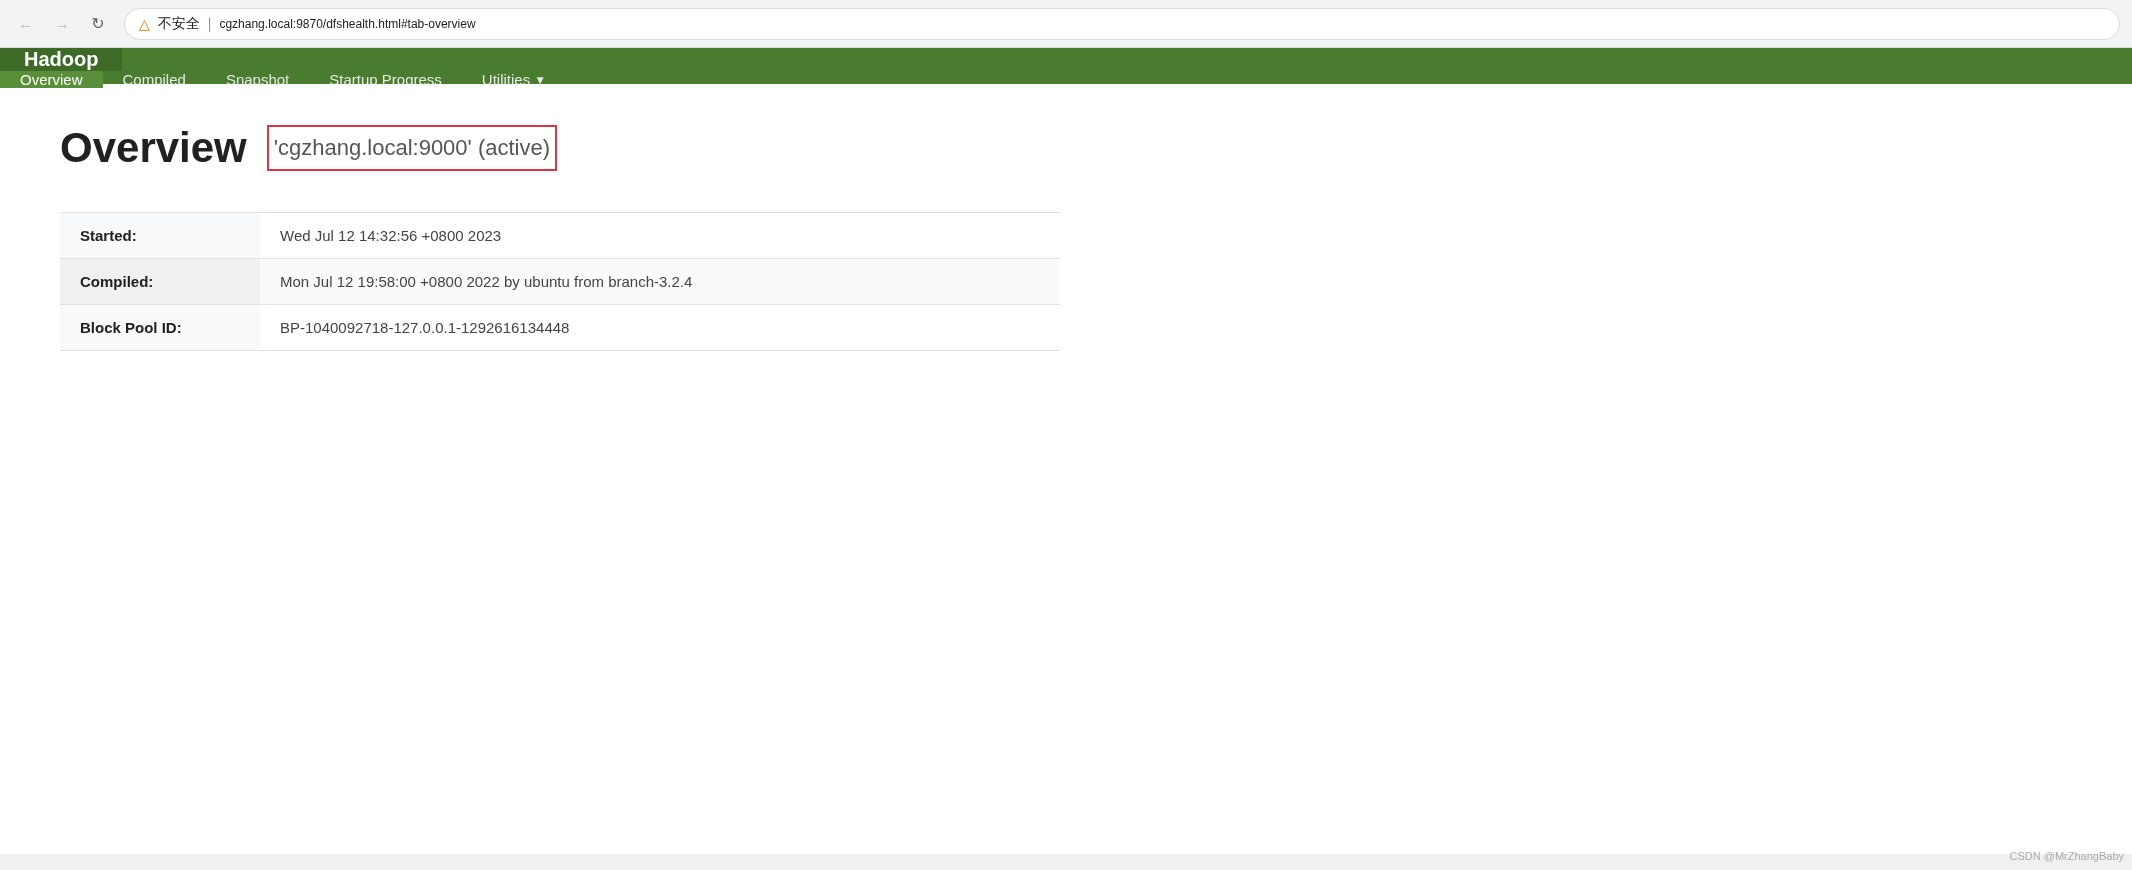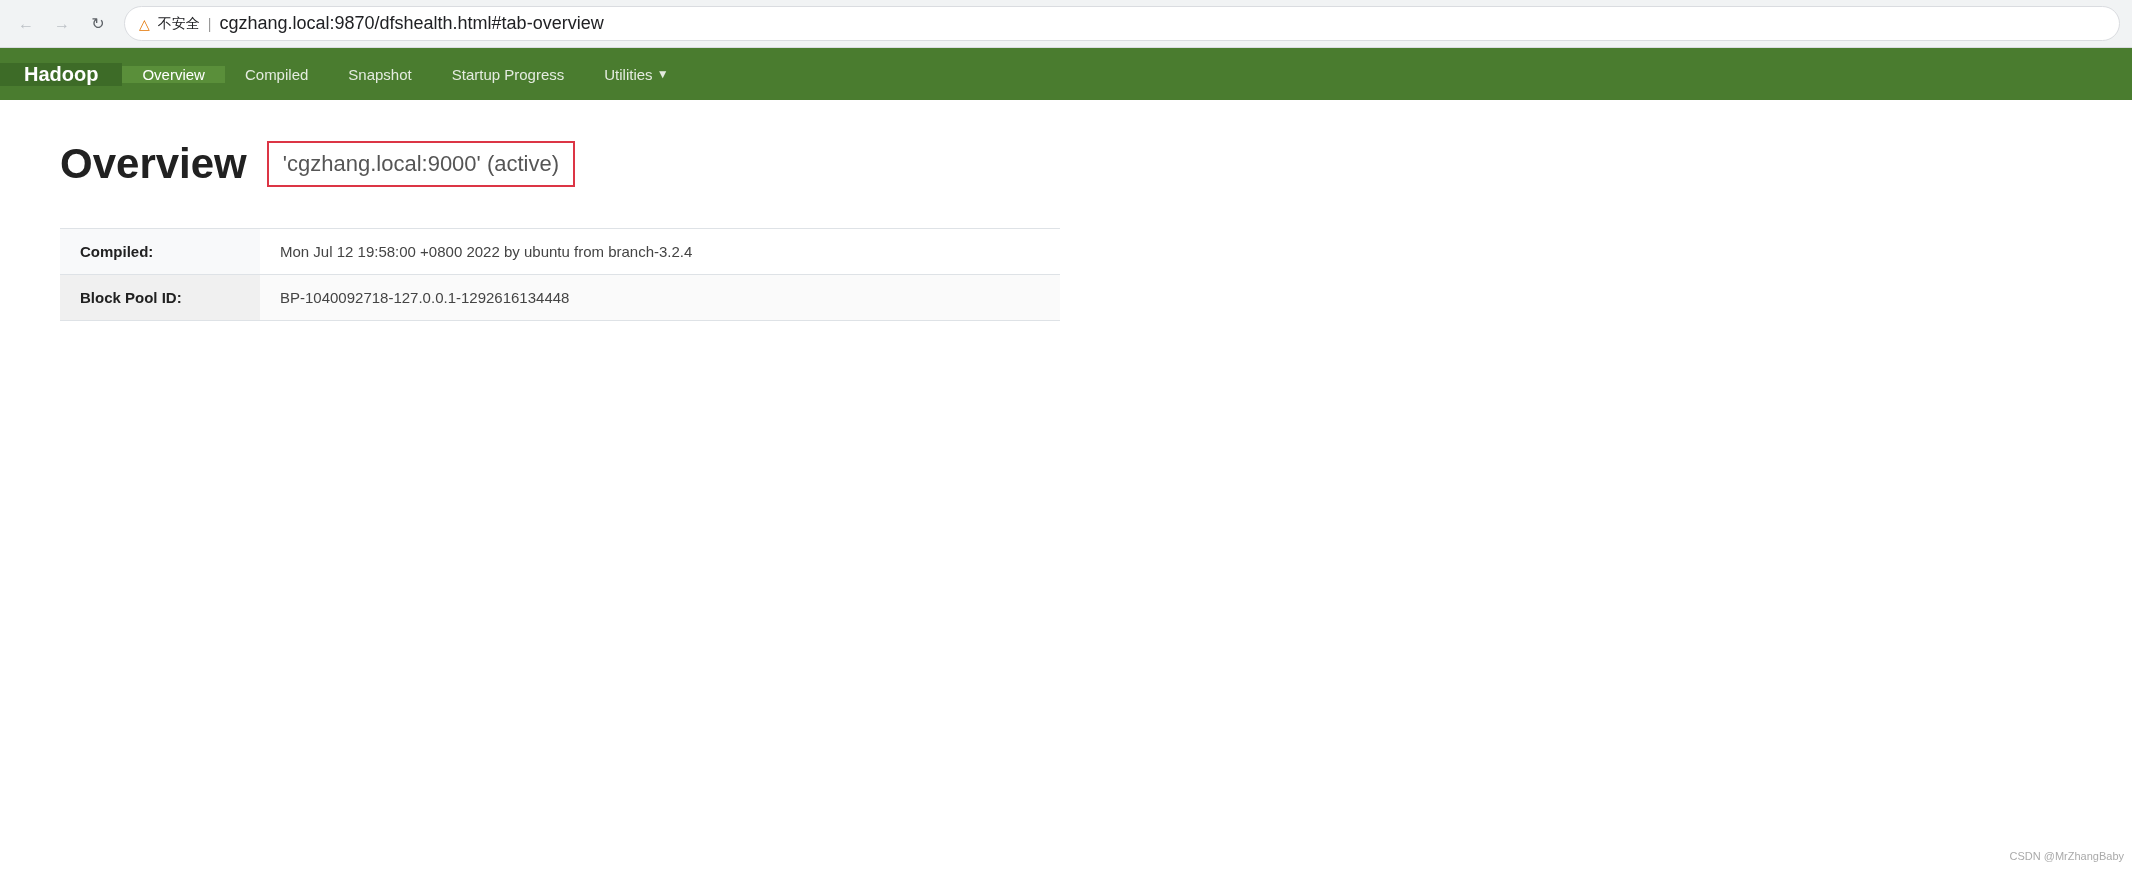--- a/index.html
+++ b/index.html
@@ -63,29 +63,30 @@
       color: #202124;
     }
 
     .address-bar .warning-icon {
       color: #e37400;
       font-size: 14px;
     }
 
     .address-bar .url-text {
       color: #202124;
-      font-size: 18px;
+      font-size: 12px;
     }
 
     
     .navbar {
       background: #4a7c2f;
       display: flex;
-      align-items: center;
-      height: 52px;
+      align-items: flex-start;
+      height: 36px;
+      flex-direction: column;
     }
 
     .navbar-brand {
       background: #3d6b27;
       padding: 0 24px;
       display: flex;
       align-items: center;
       font-size: 20px;
       font-weight: bold;
       color: white;
@@ -140,21 +141,21 @@
     }
 
     .page-title {
       font-size: 42px;
       font-weight: bold;
       color: #212121;
     }
 
     .server-badge {
       border: 2px solid #dc3545;
-      padding: 8px 14px;
+      padding: 8px 5px;
       font-size: 22px;
       color: #555;
       background: white;
     }
 
     
     .info-table {
       width: 100%;
       border-collapse: collapse;
       max-width: 1000px;
@@ -245,20 +246,24 @@
 </nav>
 
 <div class="main-content">
   <div class="page-header">
     <h1 class="page-title">Overview</h1>
     <div class="server-badge">'cgzhang.local:9000' (active)</div>
   </div>
 
   <table class="info-table">
     <tbody id="info-tbody">
+    <tr>
+          <td>Started:</td>
+          <td>Wed Jul 12 14:32:56 +0800 2023</td>
+        </tr>
         <tr>
           <td>Compiled:</td>
           <td>Mon Jul 12 19:58:00 +0800 2022 by ubuntu from branch-3.2.4</td>
         </tr>
         <tr>
           <td>Block Pool ID:</td>
           <td>BP-1040092718-127.0.0.1-1292616134448</td>
         </tr>
       </tbody>
   </table>

